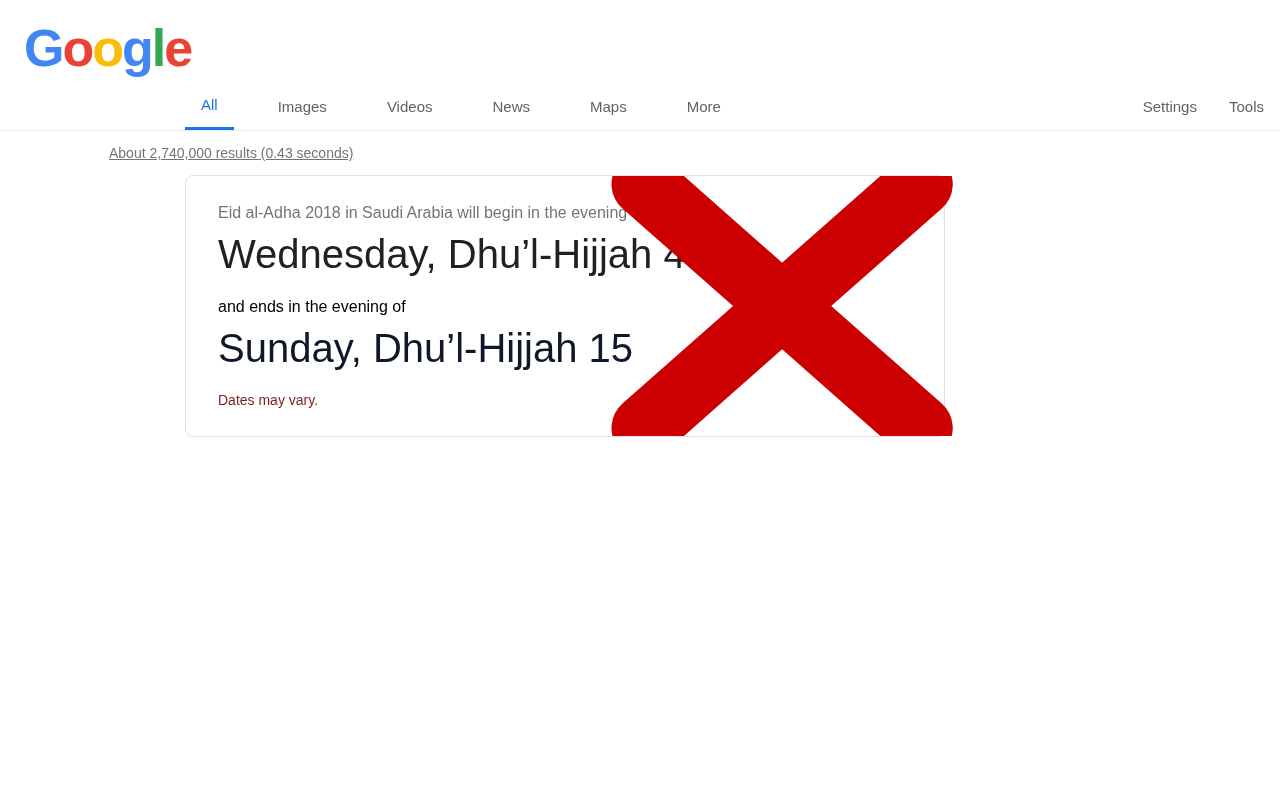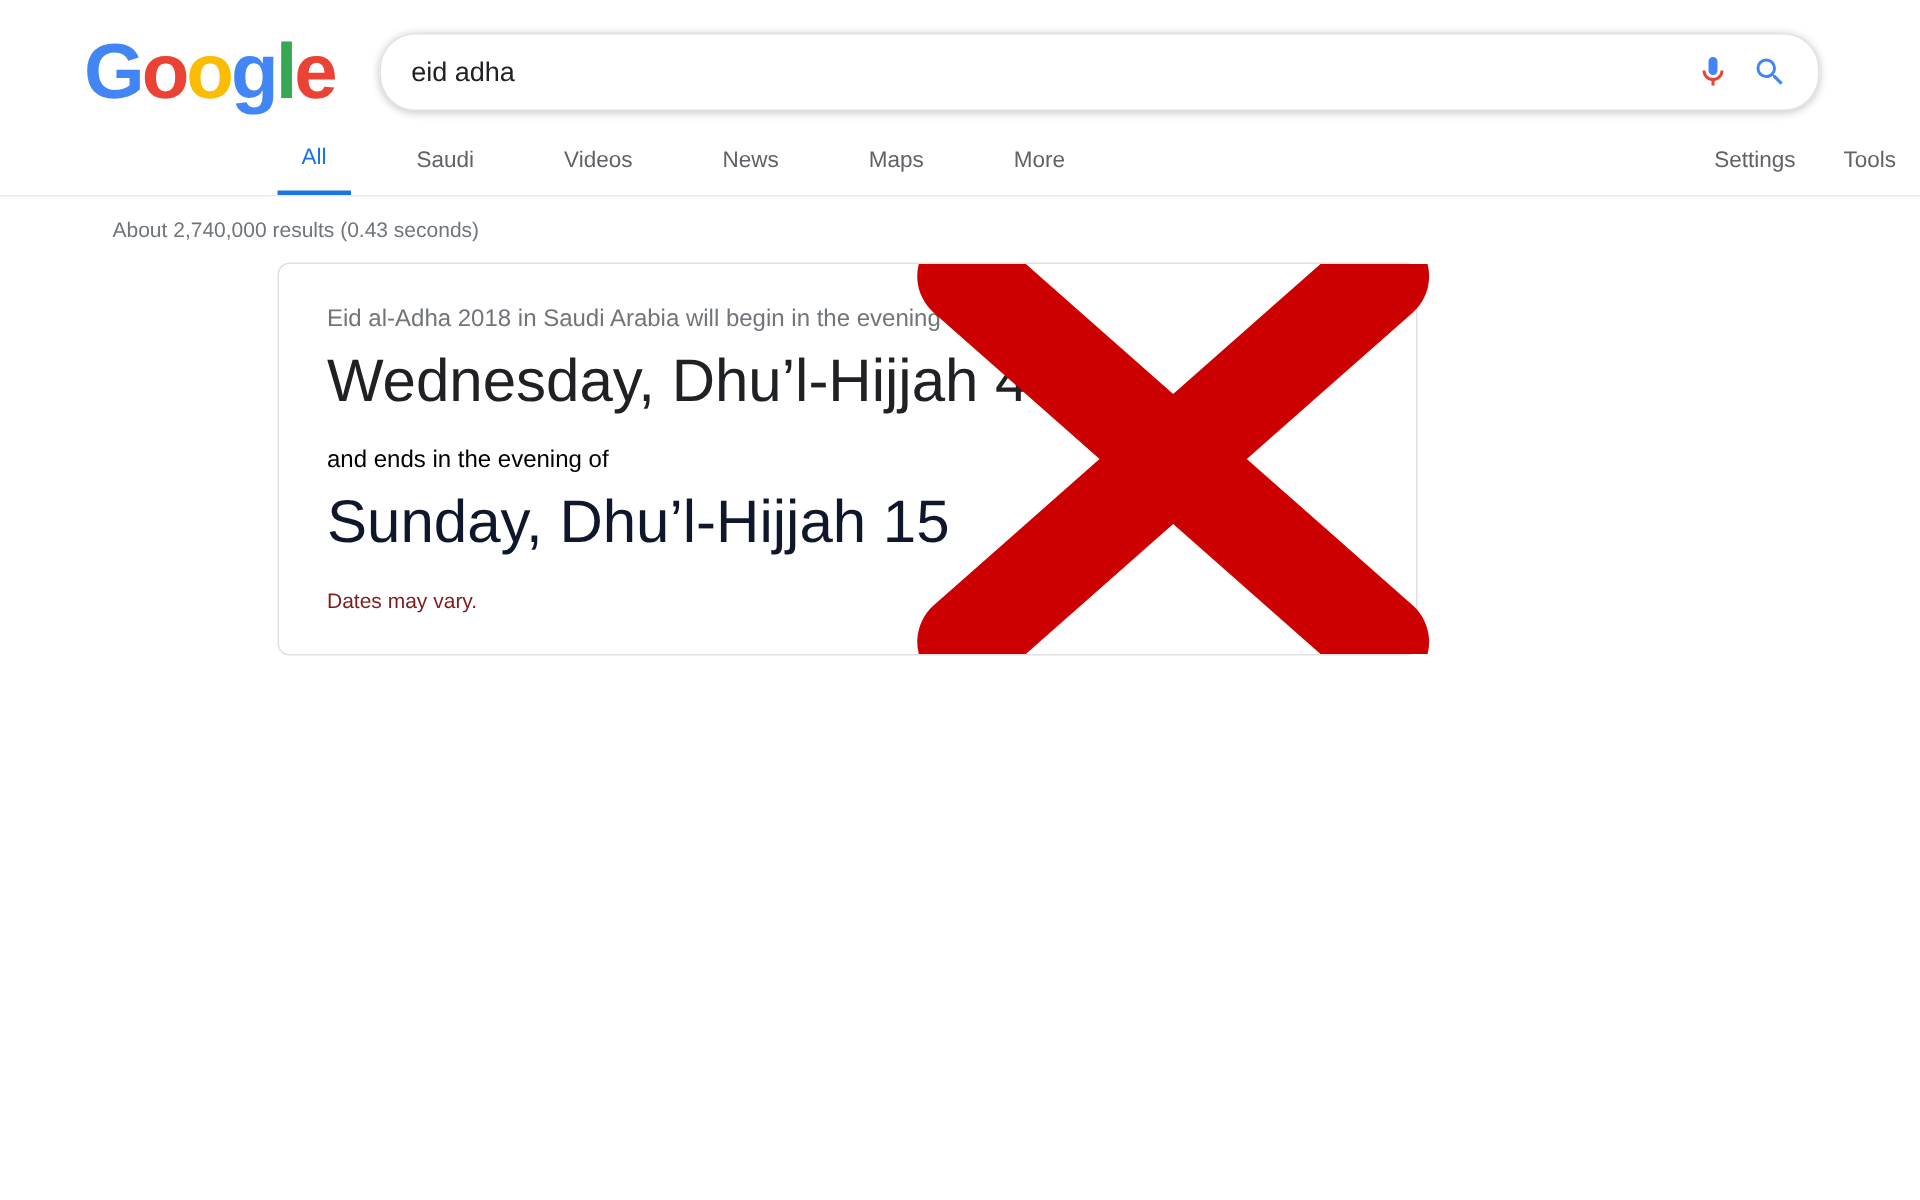--- a/index.html
+++ b/index.html
@@ -18,21 +18,20 @@
       padding: 18px 24px 0 24px;
       gap: 20px;
     }
 
     .google-logo {
       font-size: 52px;
       font-weight: bold;
       letter-spacing: -2px;
       flex-shrink: 0;
       margin-right: 10px;
-      margin-left: 32px;
     }
     .google-logo .g-blue  { color: #4285F4; }
     .google-logo .g-red   { color: #EA4335; }
     .google-logo .g-yellow{ color: #FBBC05; }
     .google-logo .g-green { color: #34A853; }
 
     .search-bar-wrapper {
       flex: 1;
       max-width: 960px;
       display: flex;
@@ -98,23 +97,24 @@
     }
 
     .nav-right {
       margin-left: auto;
       display: flex;
       align-items: flex-end;
     }
 
     
     .result-count {
-      padding: 14px 0 14px 75px;
+      padding: 14px 0 14px 109px;
       font-size: 14px;
       color: #70757a;
+      text-decoration: underline;
     }
 
     
     .knowledge-panel {
       margin: 0 0 0 185px;
       max-width: 760px;
       border: 1px solid #e0e0e0;
       border-radius: 8px;
       padding: 28px 32px 28px 32px;
       position: relative;
@@ -170,39 +170,25 @@
     }
   </style>
 </head>
 <body>
 
 <div class="header">
   <div class="google-logo">
     <span class="g-blue">G</span><span class="g-red">o</span><span class="g-yellow">o</span><span class="g-blue">g</span><span class="g-green">l</span><span class="g-red">e</span>
   </div>
 
-  <div class="search-bar-wrapper">
-    <input class="search-input" type="text" value="eid adha" style="">
-    <div class="search-icons">
-
-      <svg class="mic-icon" viewBox="0 0 24 24">
-        <path d="M12 14c1.66 0 3-1.34 3-3V5c0-1.66-1.34-3-3-3S9 3.34 9 5v6c0 1.66 1.34 3 3 3z" fill="#4285F4"></path>
-        <path d="M17 11c0 2.76-2.24 5-5 5s-5-2.24-5-5H5c0 3.53 2.61 6.43 6 6.92V21h2v-3.08c3.39-.49 6-3.39 6-6.92h-2z" fill="#EA4335"></path>
-      </svg>
-
-      <svg class="search-icon-btn" viewBox="0 0 24 24">
-        <path d="M15.5 14h-.79l-.28-.27A6.471 6.471 0 0 0 16 9.5 6.5 6.5 0 1 0 9.5 16c1.61 0 3.09-.59 4.23-1.57l.27.28v.79l5 4.99L20.49 19l-4.99-5zm-6 0C7.01 14 5 11.99 5 9.5S7.01 5 9.5 5 14 7.01 14 9.5 11.99 14 9.5 14z" fill="#4285F4"></path>
-      </svg>
-    </div>
-  </div>
 </div>
 
 <div class="nav-tabs">
   <a class="nav-tab active">All</a>
-  <a class="nav-tab">Saudi</a>
+  <a class="nav-tab">Images</a>
   <a class="nav-tab">Videos</a>
   <a class="nav-tab">News</a>
   <a class="nav-tab">Maps</a>
   <a class="nav-tab">More</a>
   <div class="nav-right">
     <a class="nav-tab">Settings</a>
     <a class="nav-tab">Tools</a>
   </div>
 </div>
 

